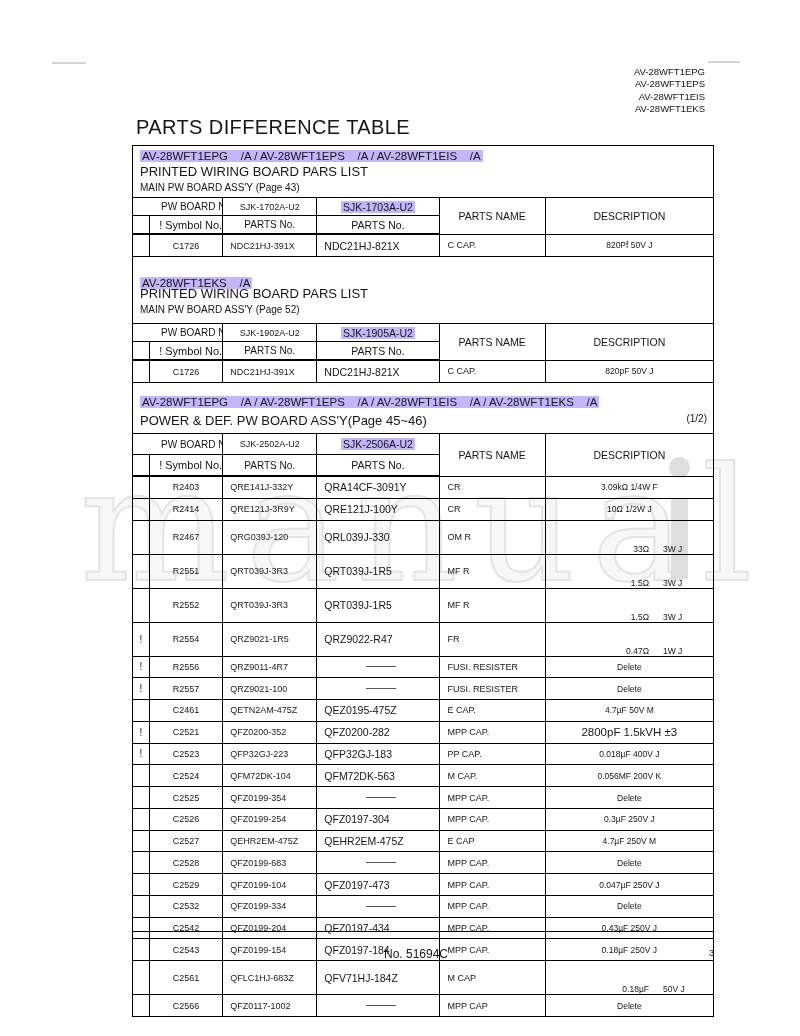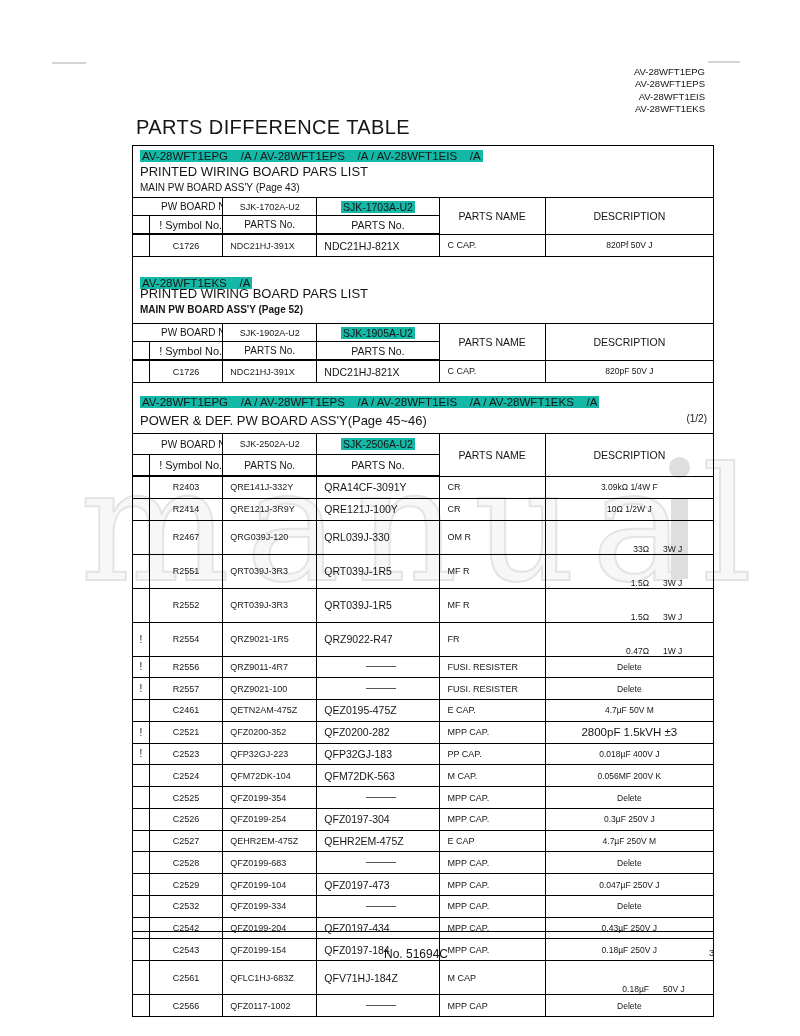--- a/index.html
+++ b/index.html
@@ -18,21 +18,21 @@
   .wm-dot{position:absolute;left:669px;top:457px;width:21px;height:21px;border-radius:50%;background:#dedede;}
   .wm-bar{position:absolute;left:671px;top:499px;width:17px;height:80px;background:#dedede;}
   
   .models{position:absolute;right:95px;top:66px;text-align:right;font-size:9.5px;line-height:12.4px;}
   
   .title{position:absolute;left:127px;top:116px;font-size:20px;letter-spacing:.4px;margin-left:9px;}
   
   .outerbox{position:absolute;left:132px;top:145px;width:580px;height:785px;border:1px solid #000;}
   .section{position:absolute;left:0;width:100%;}
   .model-line{position:absolute;left:7px;font-size:11.5px;white-space:pre;}
-  .hl{background:#14b8a6;padding:0 2px;}
+  .hl{background:#c4b5fd;padding:0 2px;}
   .sub1{position:absolute;left:7px;font-size:13px;white-space:pre;}
   .sub2{position:absolute;left:7px;font-size:10px;white-space:pre;}
   .fraction{position:absolute;right:6px;font-size:10px;}
   
   table{position:absolute;left:-1px;border-collapse:collapse;table-layout:fixed;width:582px;}
   th,td{border:1px solid #000;padding:0;font-weight:normal;white-space:nowrap;overflow:hidden;}
   thead th{text-align:center;}
   .t12 thead th{height:17px;} .t12 tbody td{height:21px;}
   .t3  thead th{height:20px;} .t3  tbody td{height:20.77px;}
   th.pwboard{font-size:10px;padding-left:28px;}
@@ -50,21 +50,21 @@
   .c-p2{text-align:left;padding-left:7px;font-size:10.5px;}
   .c-name{text-align:left;padding-left:8px;font-size:9px;}
   .c-desc{text-align:center;font-size:8.5px;}
   .c-desc.large{font-size:11.5px;}
   .dashline{display:block;margin:0 auto;width:30px;height:1px;background:#555;}
   .splitwrap{display:flex;align-items:center;width:100%;height:100%;margin-top:23px;}
   .d1{flex:1;text-align:right;padding-right:14px;}
   .d2{width:50px;text-align:left;}
   
   #sec0{top:0;}   #sec0 .model-line{top:4px;}  #sec0 .sub1{top:18px;} #sec0 .sub2{top:36px;} #sec0 table{top:51px;}
-  #sec1{top:123px;} #sec1 .model-line{top:8px;}  #sec1 .sub1{top:17px;} #sec1 .sub2{top:35px;font-weight:bold;} #sec1 table{top:54px;}
+  #sec1{top:123px;} #sec1 .model-line{top:8px;}  #sec1 .sub1{top:17px;} #sec1 .sub2{top:35px;} #sec1 table{top:54px;}
   #sec2{top:250px;} #sec2 .model-line{top:0;}  #sec2 .sub1{top:17px;} #sec2 .fraction{top:17px;} #sec2 table{top:37px;}
   
   .footer-doc{position:absolute;left:416px;top:947px;transform:translateX(-50%);font-size:12px;}
   .footer-page{position:absolute;left:709px;top:947px;font-size:9.5px;}
 </style>
 </head>
 <body>
 
 <div class="page">
 

